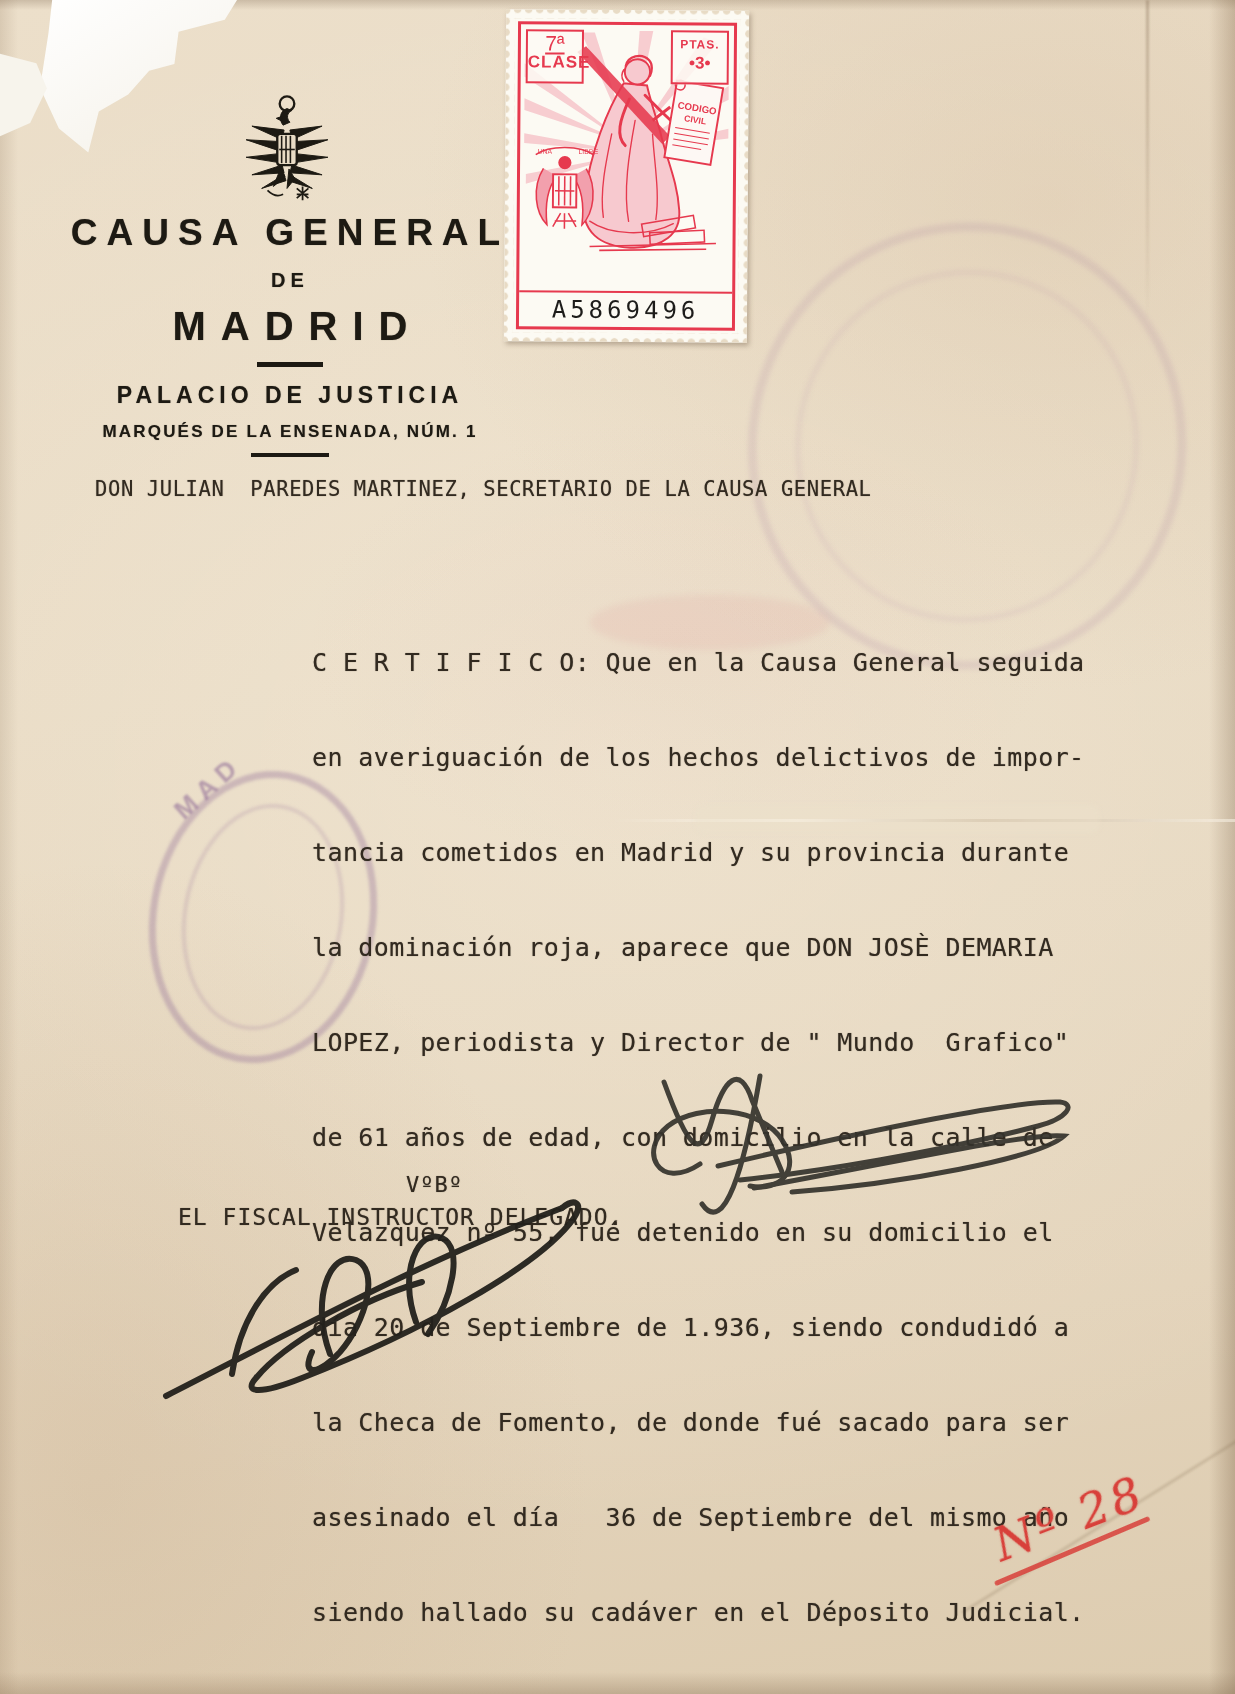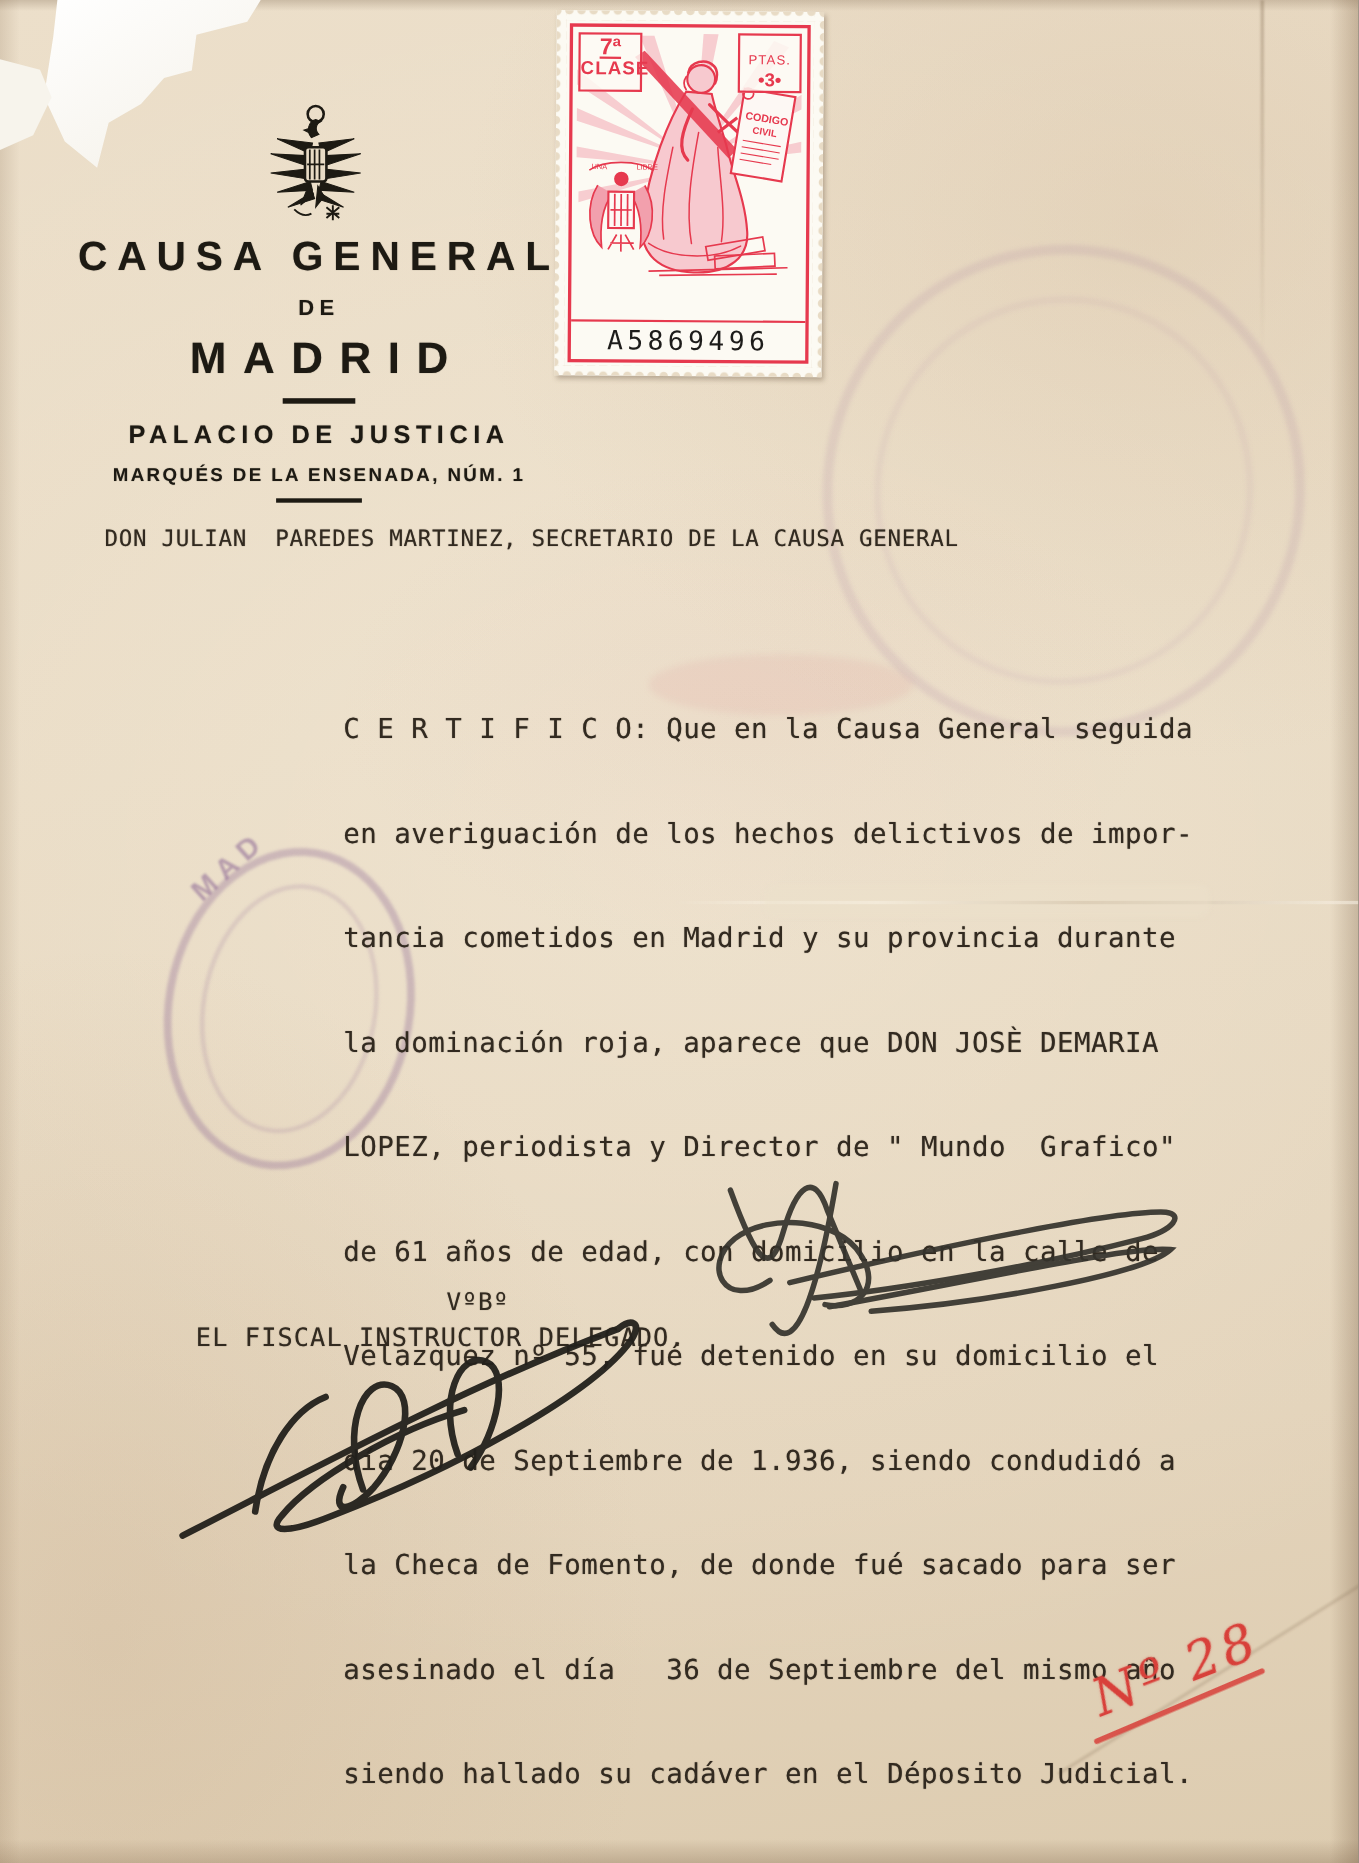--- a/index.html
+++ b/index.html
@@ -72,23 +72,23 @@
       radial-gradient(circle at 100% 50%, #e8dbc5 3.4px, transparent 4.2px);
     background-size:11px 9px,11px 9px,9px 11px,9px 11px;
     background-position:top,bottom,left,right;
     background-repeat:repeat-x,repeat-x,repeat-y,repeat-y;
     box-shadow:2px 3px 5px rgba(90,70,48,.35);}
   .stamp-frame{position:absolute;inset:12px;border:3px solid #e6394e;}
   .stamp-art{position:absolute;left:2px;top:2px;right:2px;bottom:36px;overflow:hidden;}
   .corner-box{position:absolute;border:2px solid #e6394e;background:rgba(253,249,243,.85);
     width:54px;height:50px;top:5px;text-align:center;color:#e6394e;z-index:2;}
   .cb-left{left:5px;} .cb-right{right:5px;}
-  .cb7{font-size:21px;font-weight:bold;line-height:24px;text-decoration:underline;}
+  .cb7{font-size:21px;font-weight:normal;line-height:24px;text-decoration:underline;}
   .cbclase{font-size:17px;font-weight:bold;letter-spacing:1px;line-height:14px;}
-  .cbptas{font-size:12px;font-weight:normal;letter-spacing:1px;line-height:20px;margin-top:12px;}
+  .cbptas{font-size:12px;font-weight:bold;letter-spacing:1px;line-height:20px;margin-top:2px;}
   .cbval{font-size:17px;font-weight:bold;line-height:18px;}
   .serial-strip{position:absolute;left:0;right:0;bottom:0;height:34px;border-top:2px solid #e6394e;
     text-align:center;font-family:"DejaVu Sans Mono",monospace;font-size:24px;letter-spacing:4px;
     color:#1d1c1a;line-height:34px;}
 
   
   .oval-a{position:absolute;left:748px;top:222px;width:420px;height:430px;z-index:3;
     border:9px solid rgba(150,104,150,.13);border-radius:50%;transform:rotate(14deg);filter:blur(2px);}
   .oval-a::after{content:"";position:absolute;inset:38px;border:6px solid rgba(150,104,150,.08);border-radius:50%;}
   .oval-b{position:absolute;left:150px;top:770px;width:212px;height:280px;z-index:3;

